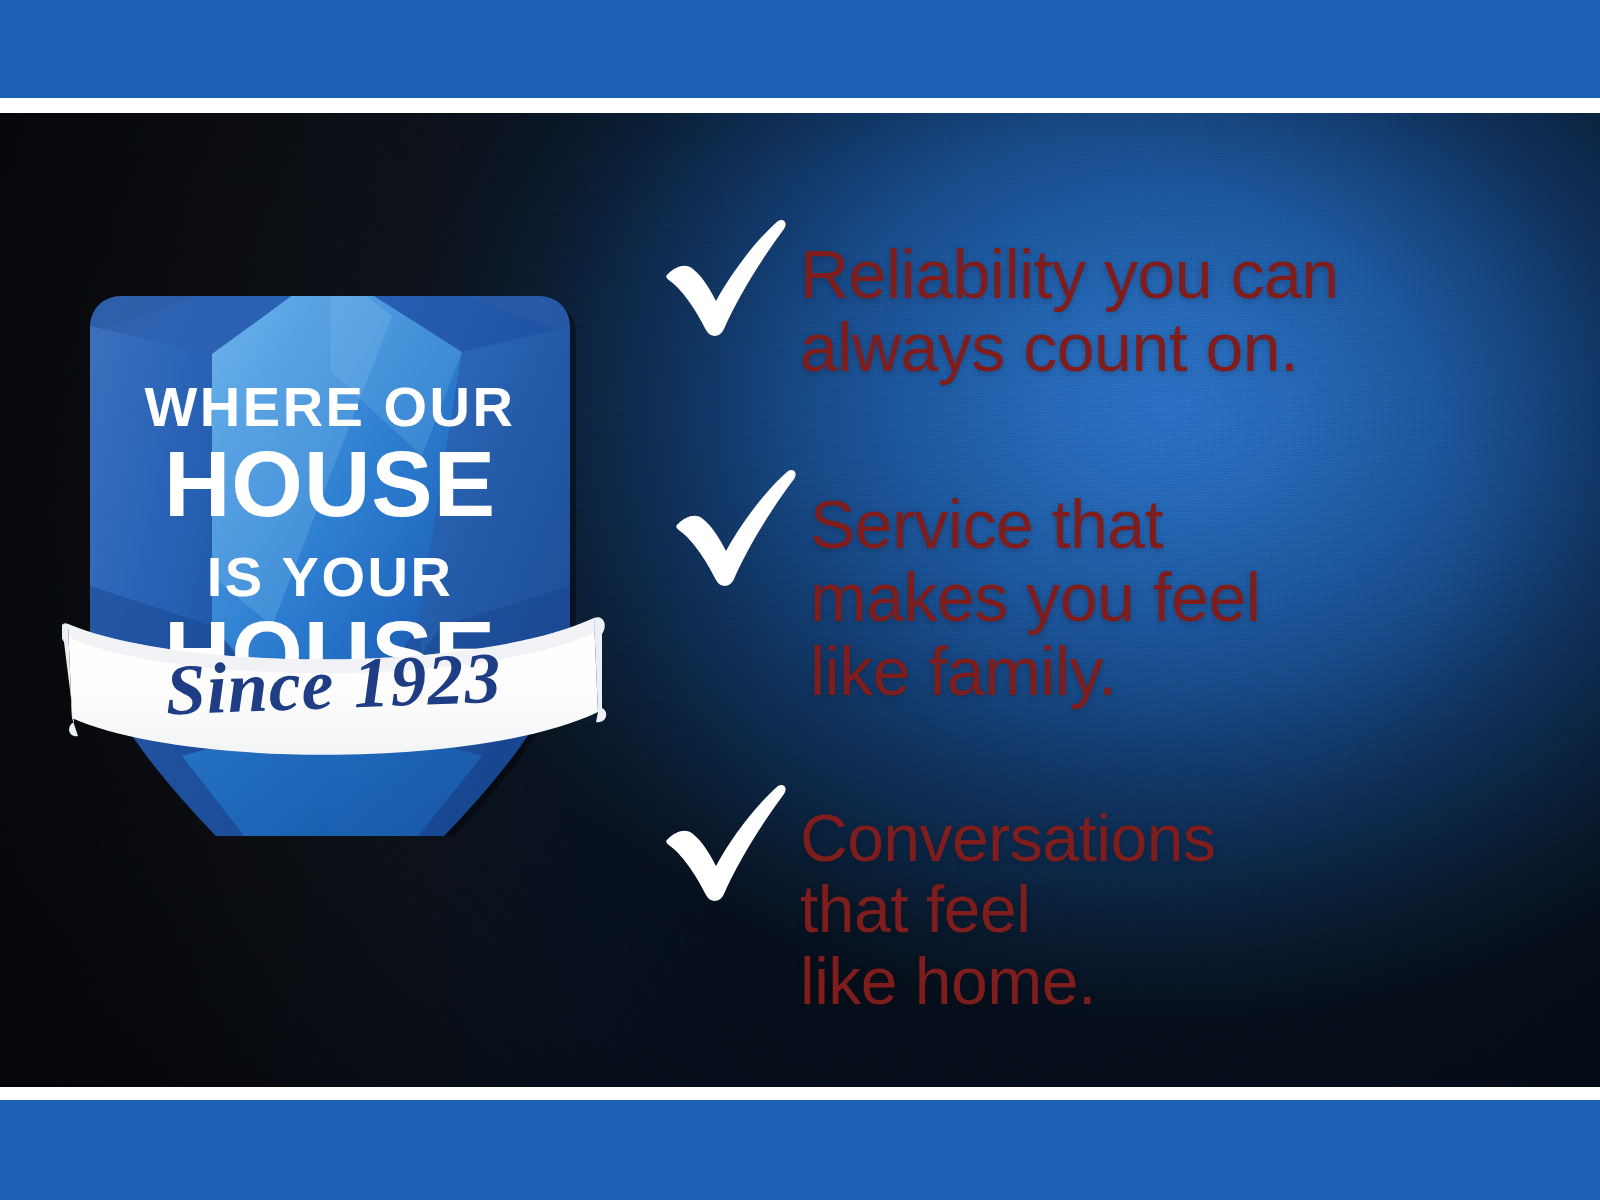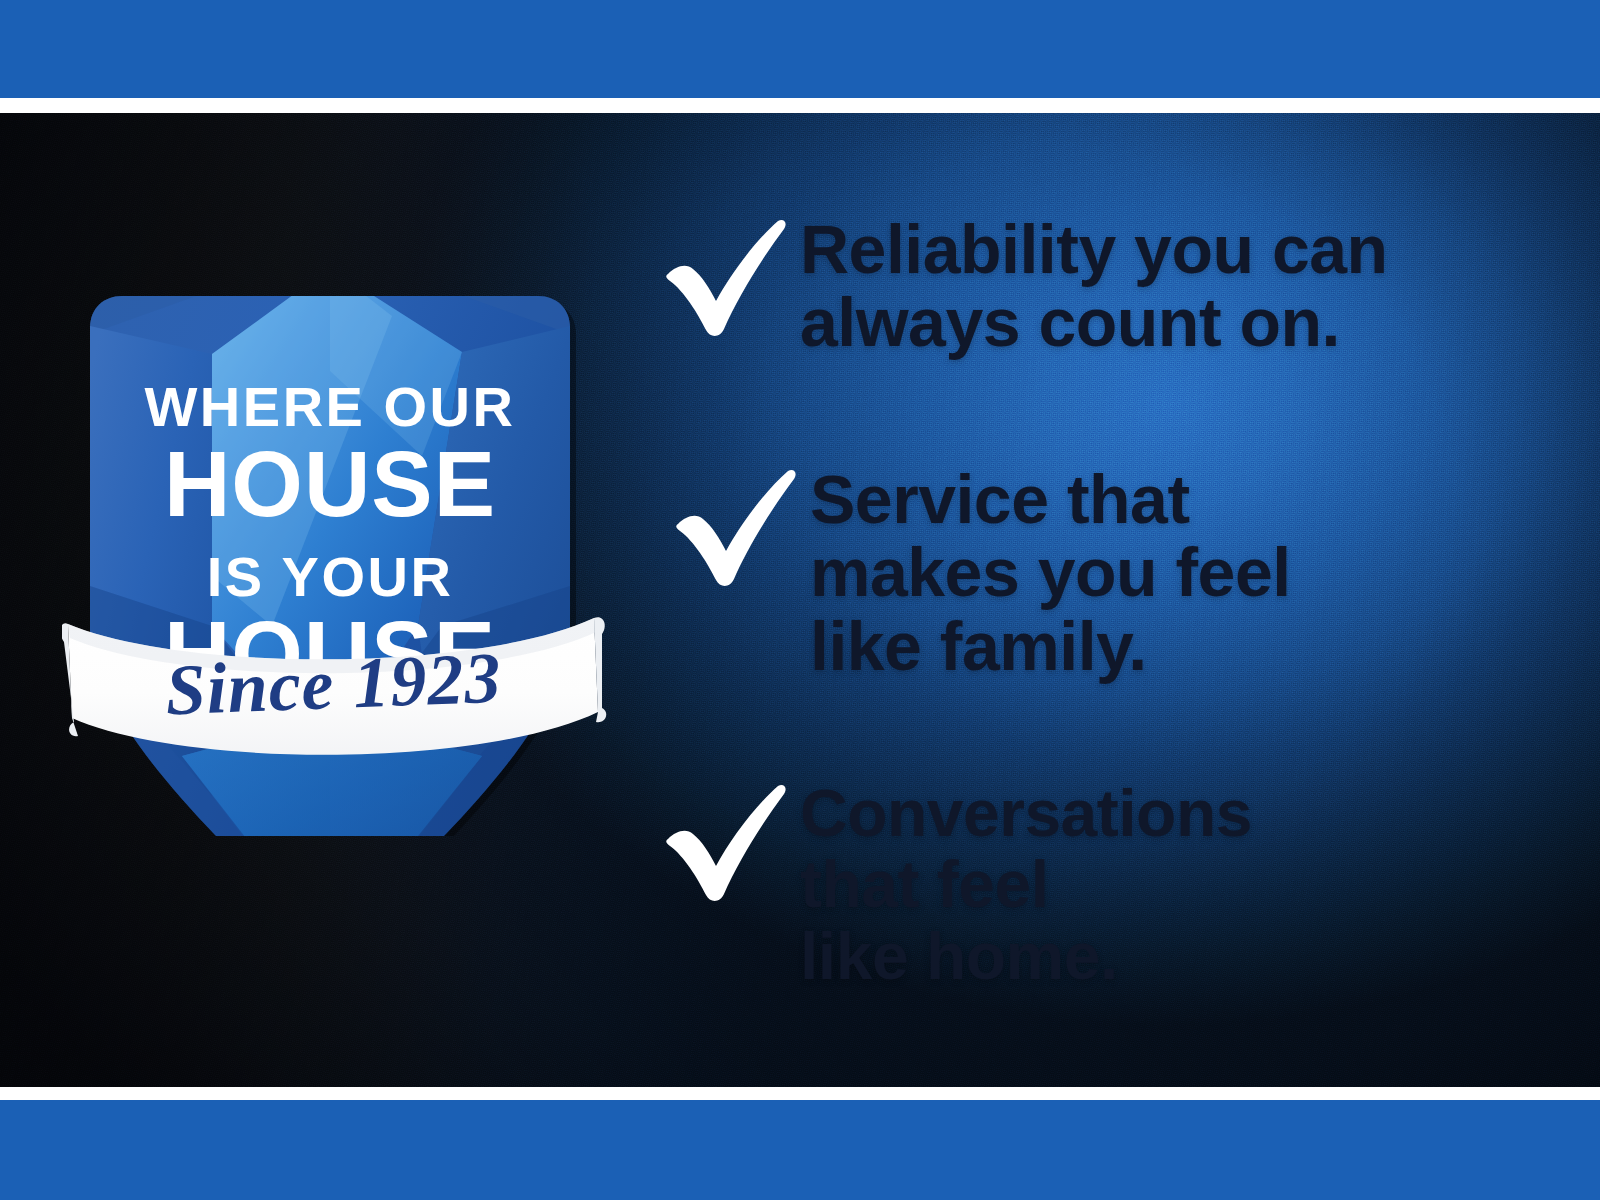--- a/index.html
+++ b/index.html
@@ -135,28 +135,29 @@
   .check-icon {
     flex: 0 0 auto;
     width: 130px;
     height: 120px;
     margin-right: 10px;
     margin-top: 6px;
   }
   .check-icon svg { display: block; width: 130px; height: 120px; }
 
   .bullet-text {
-    color: #0f172a;
+    color: #7f1d1d;
     font-family: "Liberation Sans", sans-serif;
-    font-weight: bold;
+    font-weight: normal;
     font-size: 68px;
     line-height: 1.08;
     letter-spacing: -0.5px;
     white-space: pre-line;
     text-shadow: 0 2px 6px rgba(0,0,0,.22);
+    margin-top: 25px;
   }
   .bullet-3 .bullet-text { font-size: 66px; }
 </style>
 </head>
 <body>
 
 <div id="canvas">
 
   <div class="brand-bar top"></div>
 

